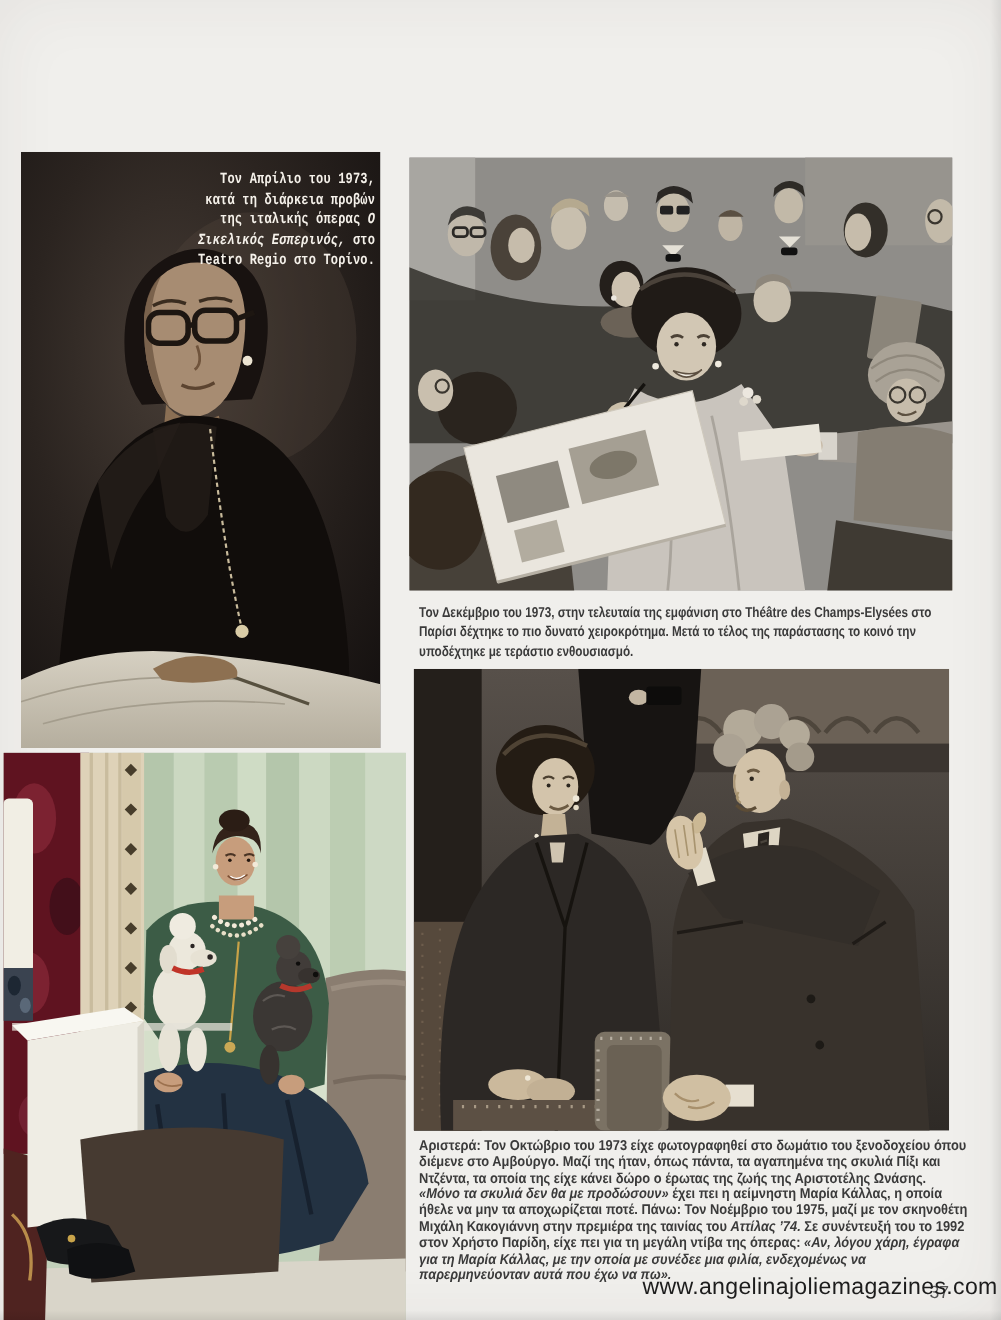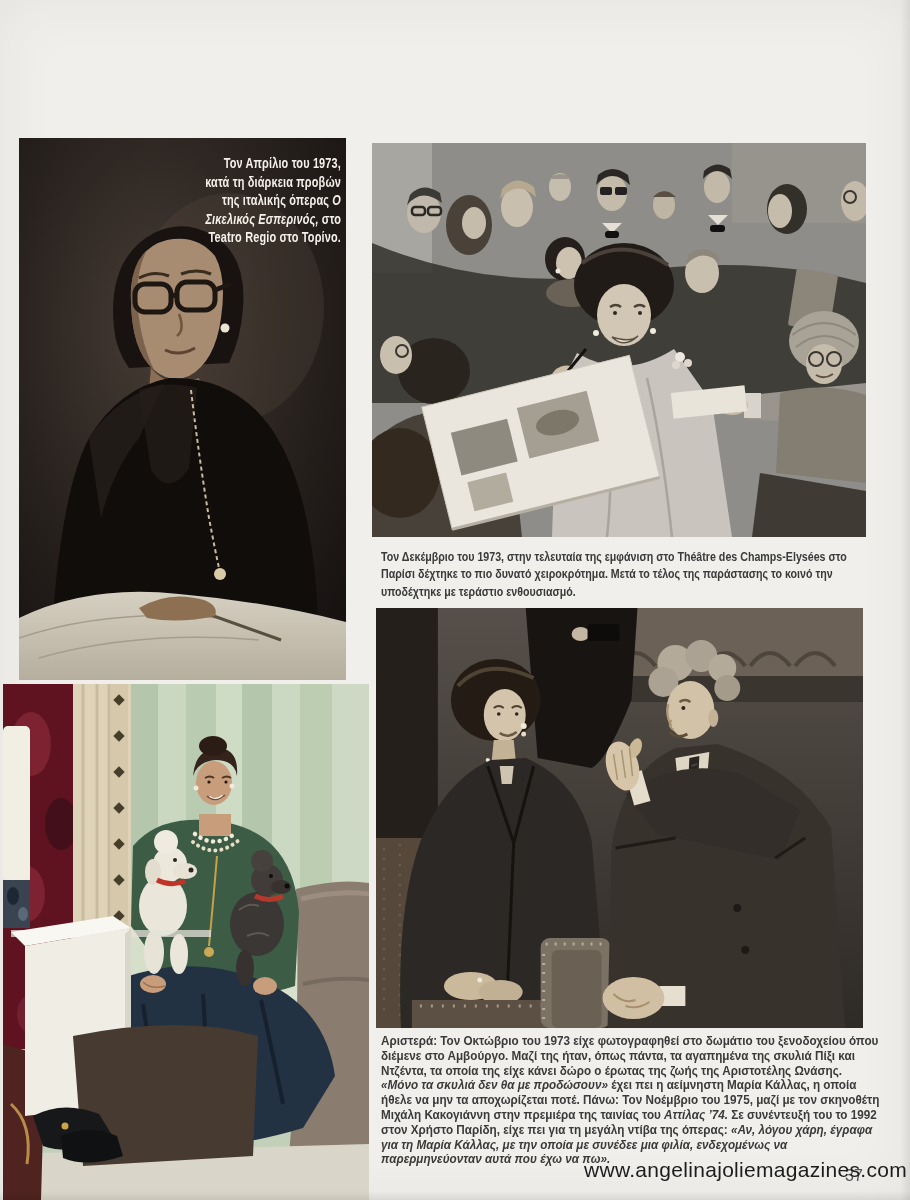--- a/index.html
+++ b/index.html
@@ -6,21 +6,21 @@
   #page{
     position:relative;width:910px;height:1200px;margin:0 auto;
     background:#f0efec;overflow:hidden;
     font-family:"Liberation Sans",sans-serif;
     box-shadow:inset 0 0 60px rgba(60,55,45,.06);
   }
   .edge-shade-right{position:absolute;right:0;top:0;width:10px;height:100%;
     background:linear-gradient(to right,rgba(0,0,0,0),rgba(0,0,0,.07));}
   .edge-shade-bottom{position:absolute;left:0;bottom:0;width:100%;height:9px;
     background:linear-gradient(to bottom,rgba(0,0,0,0),rgba(0,0,0,.08));}
-  .photo{position:absolute;overflow:hidden;}
+  .photo{position:absolute;overflow:hidden;font-family:Liberation Mono, monospace;}
   .photo svg{display:block;width:100%;height:100%;}
   .photo-portrait{left:19px;top:138px;width:327px;height:542px;}
   .photo-crowd{left:372px;top:143px;width:494px;height:394px;}
   .photo-premiere{left:376px;top:608px;width:487px;height:420px;}
   .photo-poodles{left:3px;top:684px;width:366px;height:516px;}
 
   .pcaption{
     position:absolute;top:16px;right:5px;width:260px;
     text-align:right;color:#f5f1ea;font-weight:bold;font-size:14px;
     line-height:18.6px;letter-spacing:.2px;

